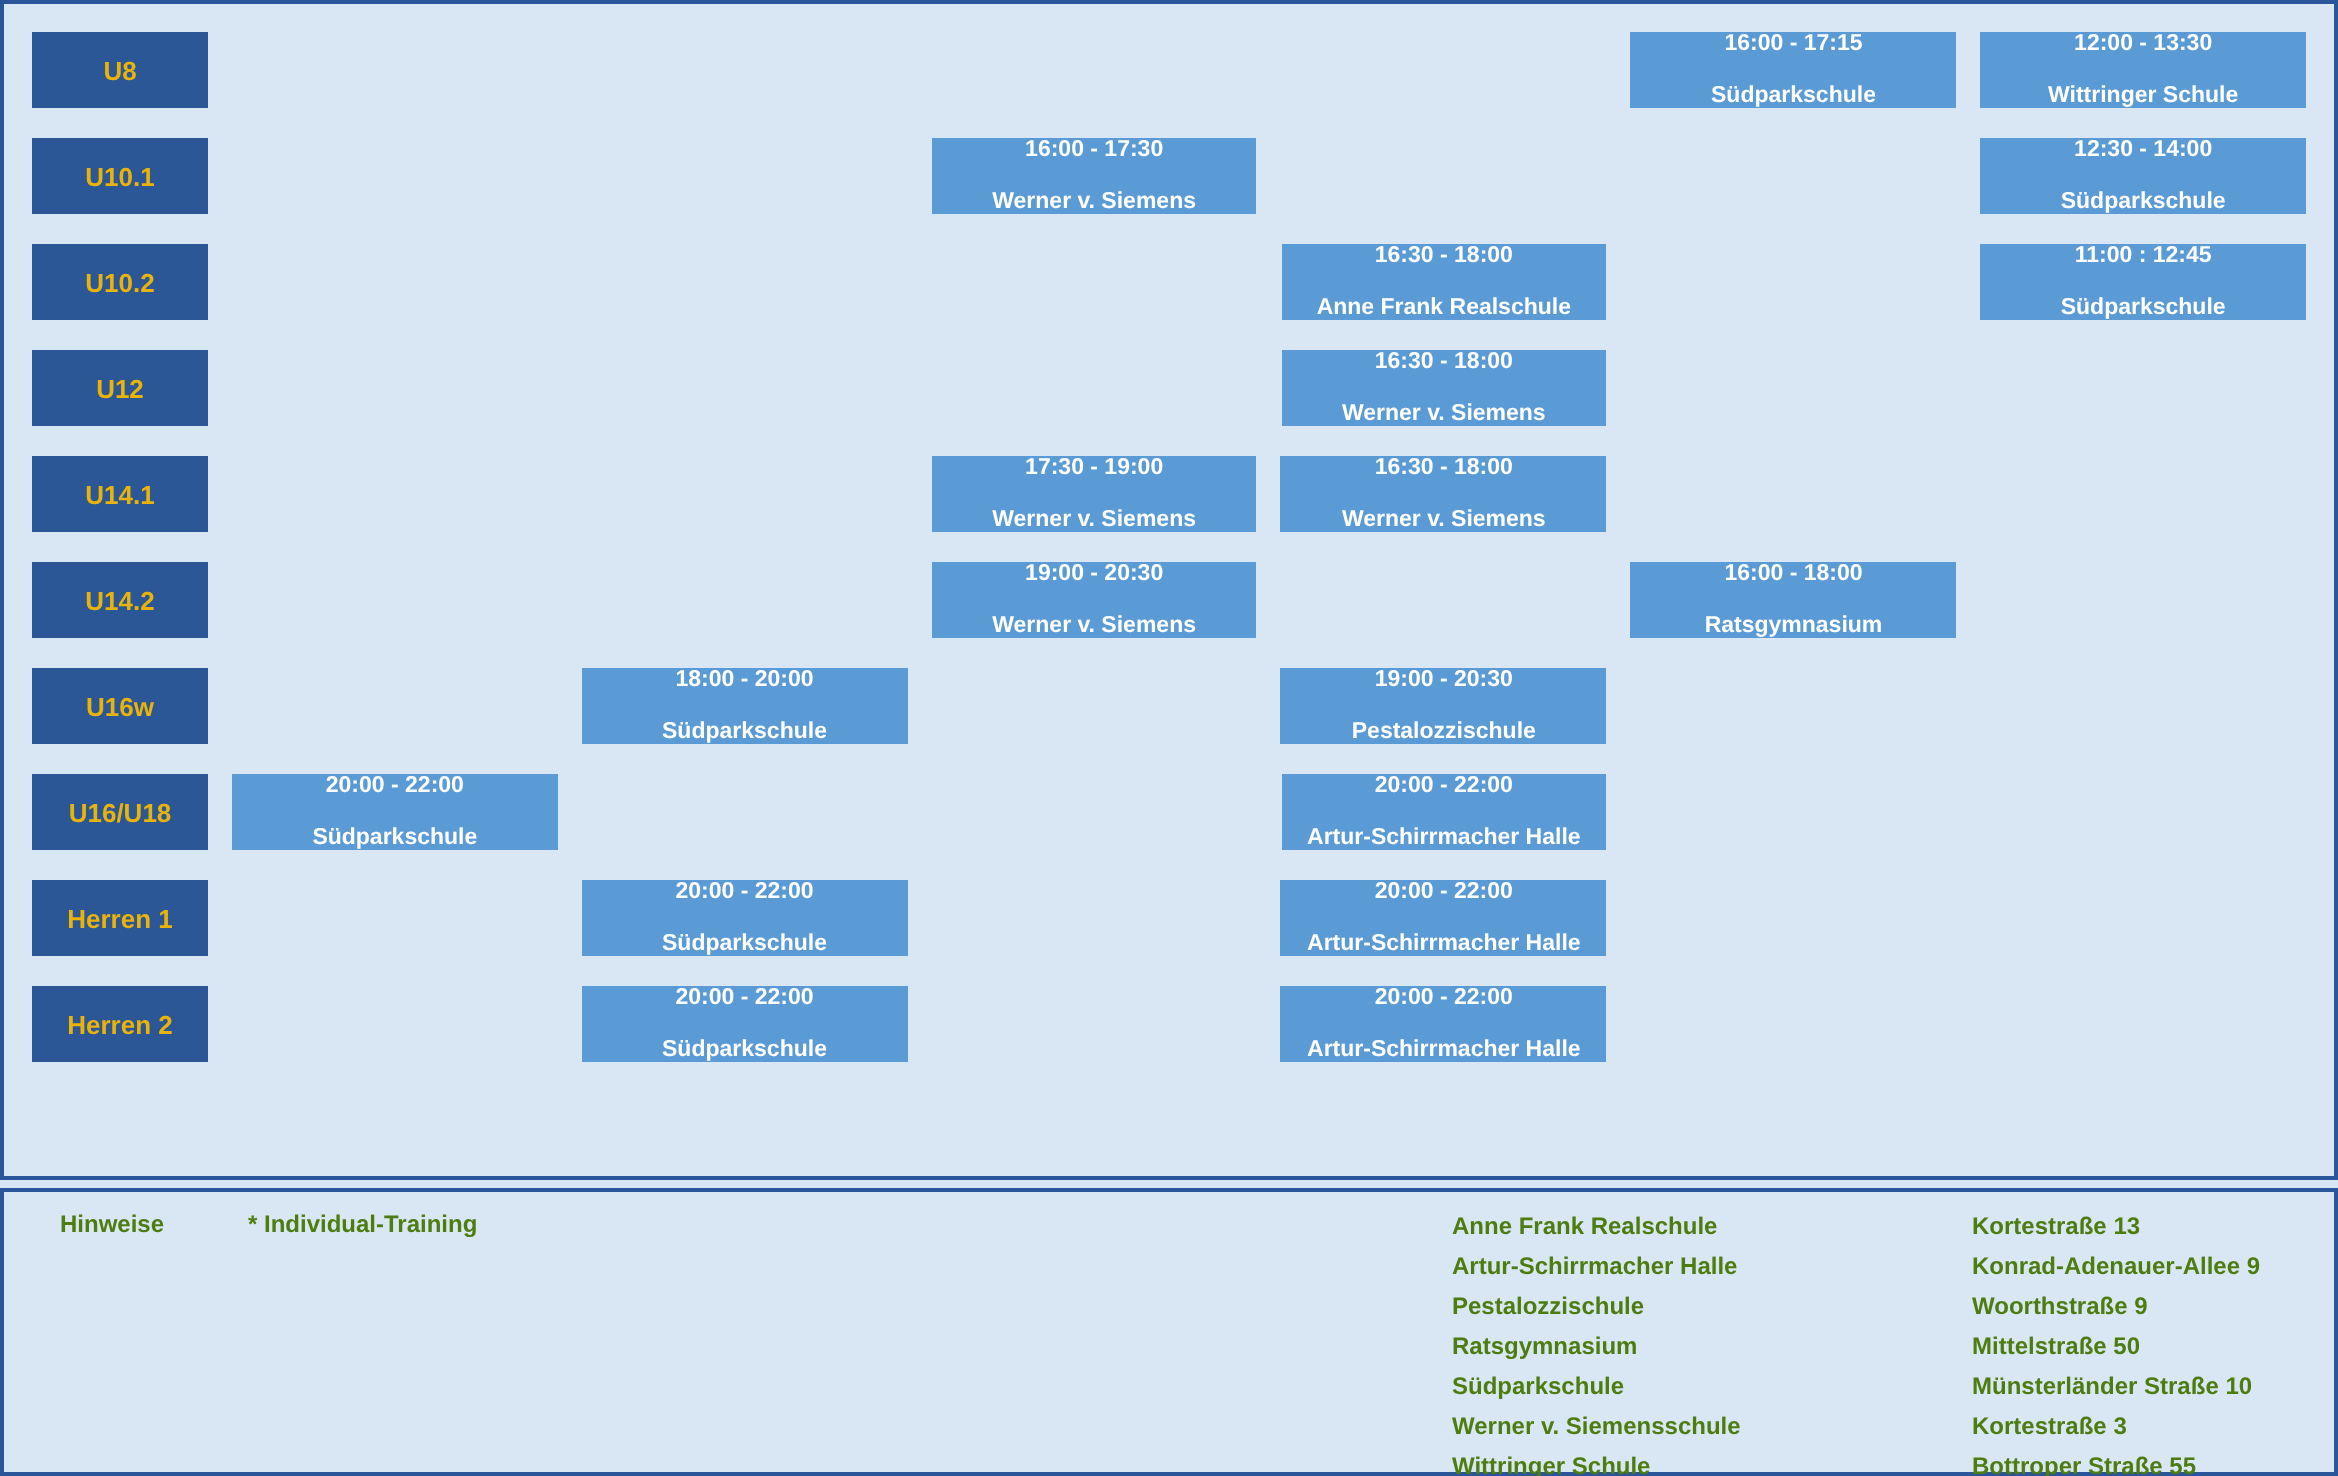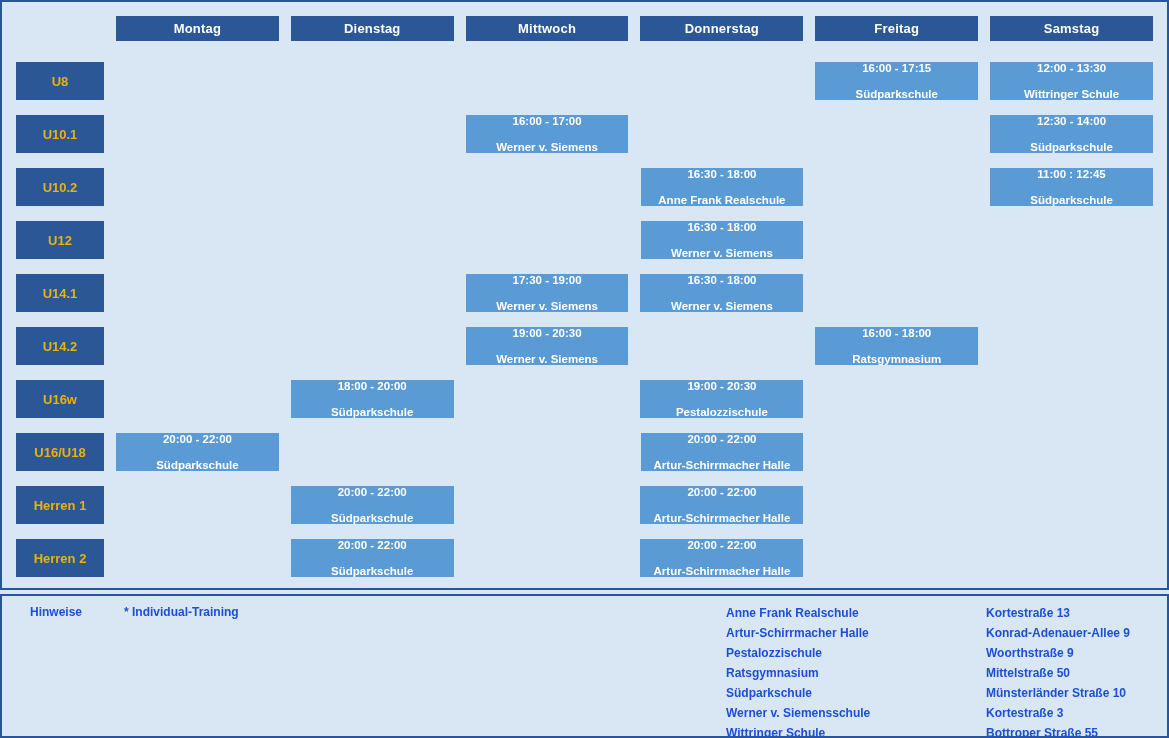--- a/index.html
+++ b/index.html
@@ -75,21 +75,21 @@
   .col-6 { grid-column: 6; }
   .col-7 { grid-column: 7; }
 
   
   .footer-panel {
     width: 1169px;
     height: 144px;
     margin-top: 4px;
     border: 2px solid #2a5699;
     position: relative;
-    color: #1d4ed8;
+    color: #4d7c0f;
     font-weight: bold;
     font-size: 12px;
   }
 
   .hinweise {
     position: absolute;
     left: 28px;
     top: 9px;
   }
 
@@ -113,45 +113,37 @@
     align-items: center;
   }
 </style>
 </head>
 <body>
 
 <div class="page">
 
   <div class="schedule-panel">
 
-    <div class="grid header-row">
-      <div class="day-header col-2">Montag</div>
-      <div class="day-header col-3">Dienstag</div>
-      <div class="day-header col-4">Mittwoch</div>
-      <div class="day-header col-5">Donnerstag</div>
-      <div class="day-header col-6">Freitag</div>
-      <div class="day-header col-7">Samstag</div>
-    </div>
 
     <div class="grid row">
       <div class="row-label">U8</div>
       <div class="slot col-6">
         <div class="time">16:00 - 17:15</div>
         <div class="loc">Südparkschule</div>
       </div>
       <div class="slot col-7">
         <div class="time">12:00 - 13:30</div>
         <div class="loc">Wittringer Schule</div>
       </div>
     </div>
 
     <div class="grid row">
       <div class="row-label">U10.1</div>
       <div class="slot col-4">
-        <div class="time">16:00 - 17:00</div>
+        <div class="time">16:00 - 17:30</div>
         <div class="loc">Werner v. Siemens</div>
       </div>
       <div class="slot col-7">
         <div class="time">12:30 - 14:00</div>
         <div class="loc">Südparkschule</div>
       </div>
     </div>
 
     <div class="grid row">
       <div class="row-label">U10.2</div>

